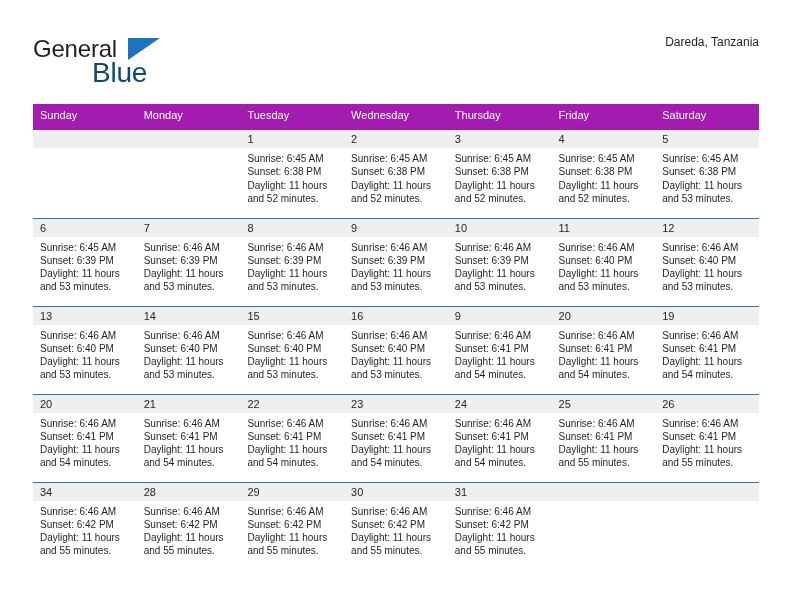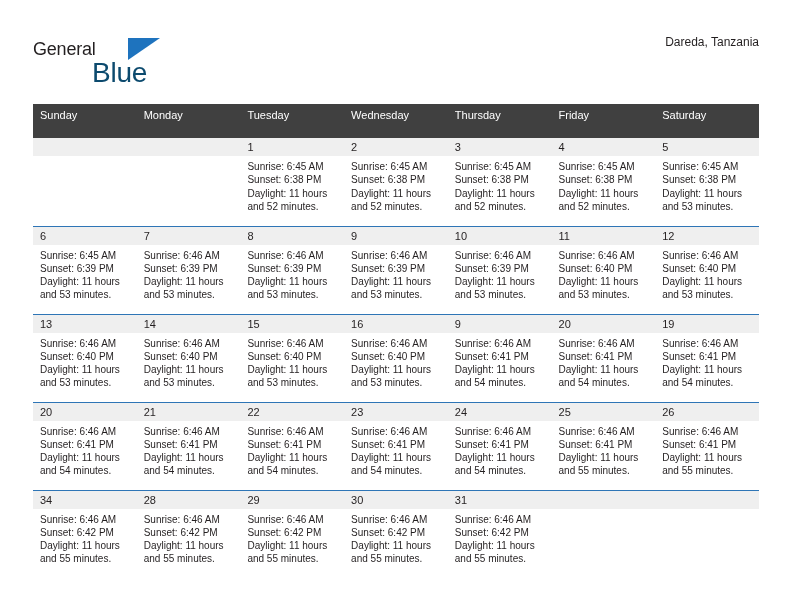--- a/index.html
+++ b/index.html
@@ -33,21 +33,21 @@
     position: absolute;
     left: 0;
     top: 8px;
     width: 200px;
     height: 58px;
   }
   .logo-general {
     position: absolute;
     left: 0;
     top: 0;
-    font-size: 18px;
+    font-size: 24px;
     line-height: 26px;
     letter-spacing: -0.2px;
     color: #231f20;
     font-family: "Liberation Sans", sans-serif;
   }
   .logo-triangle {
     position: absolute;
     left: 95px;
     top: 2px;
     width: 0;
@@ -91,26 +91,26 @@
   
   .calendar {
     position: absolute;
     left: 33px;
     top: 104px;
     width: 726px;
     border-collapse: collapse;
     table-layout: fixed;
   }
   .calendar th {
-    background: #404040;
+    background: #a21caf;
     color: #ffffff;
     font-size: 11px;
     font-weight: normal;
     text-align: left;
-    padding: 5px 0 17px 7px;
+    padding: 5px 0 9px 7px;
     height: 12px;
     line-height: 12px;
     border: none;
   }
   .calendar td {
     vertical-align: top;
     padding: 0;
     border: none;
     border-top: 1.6px solid #2e75b6;
     height: 88px;

